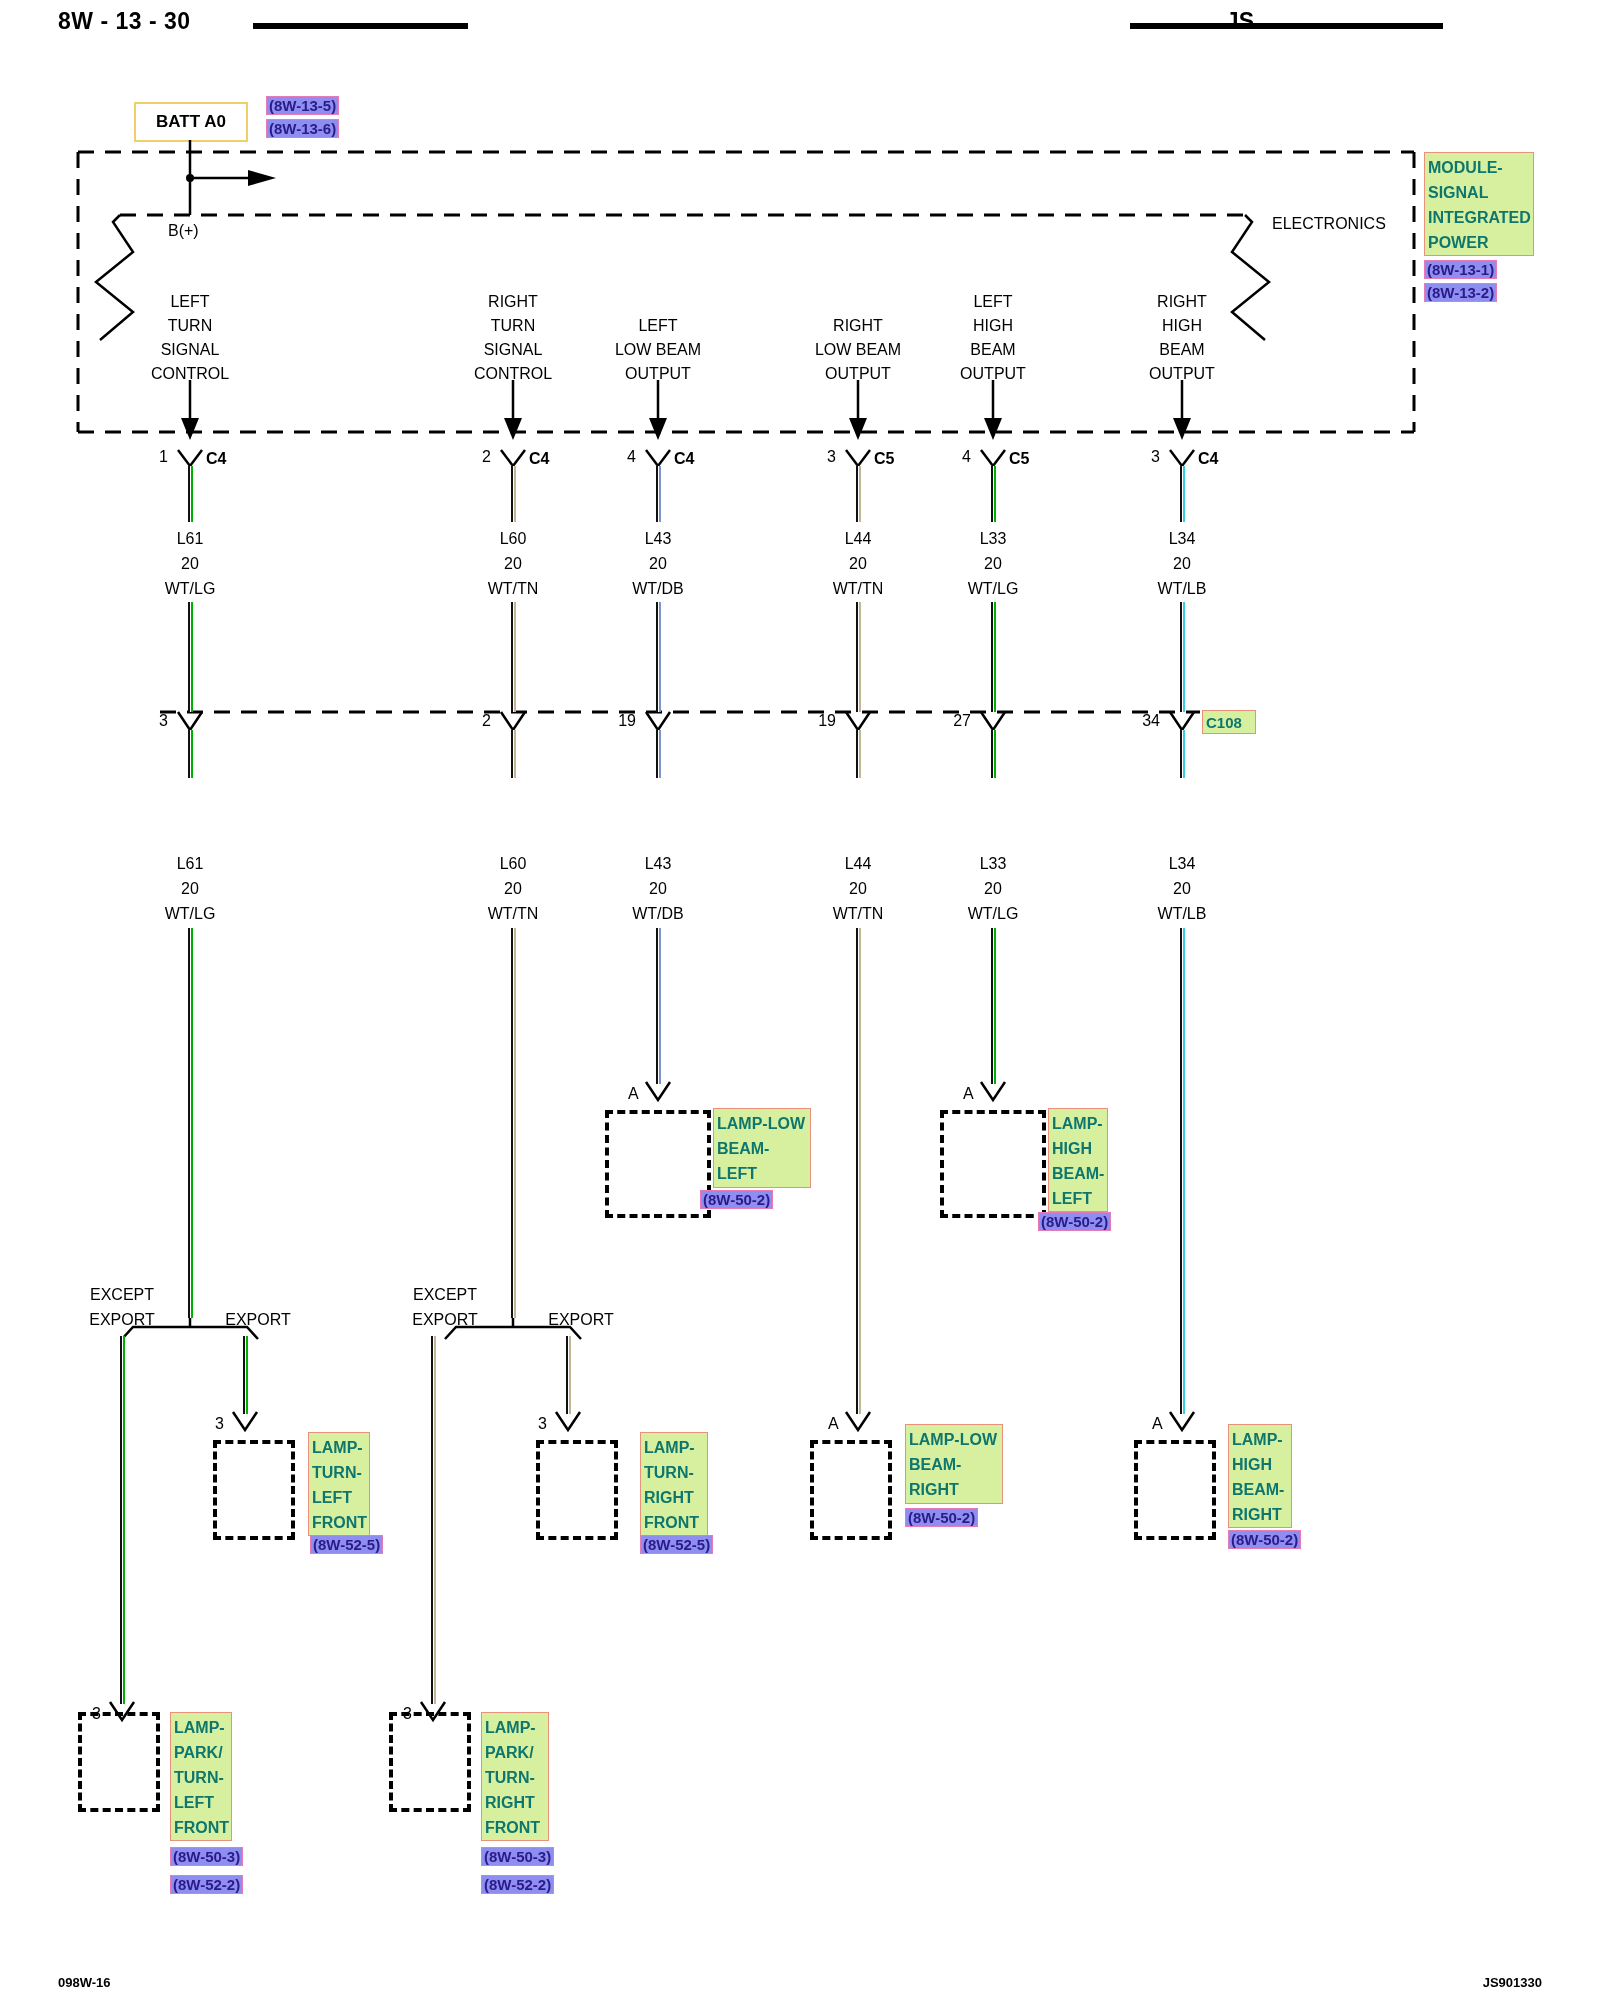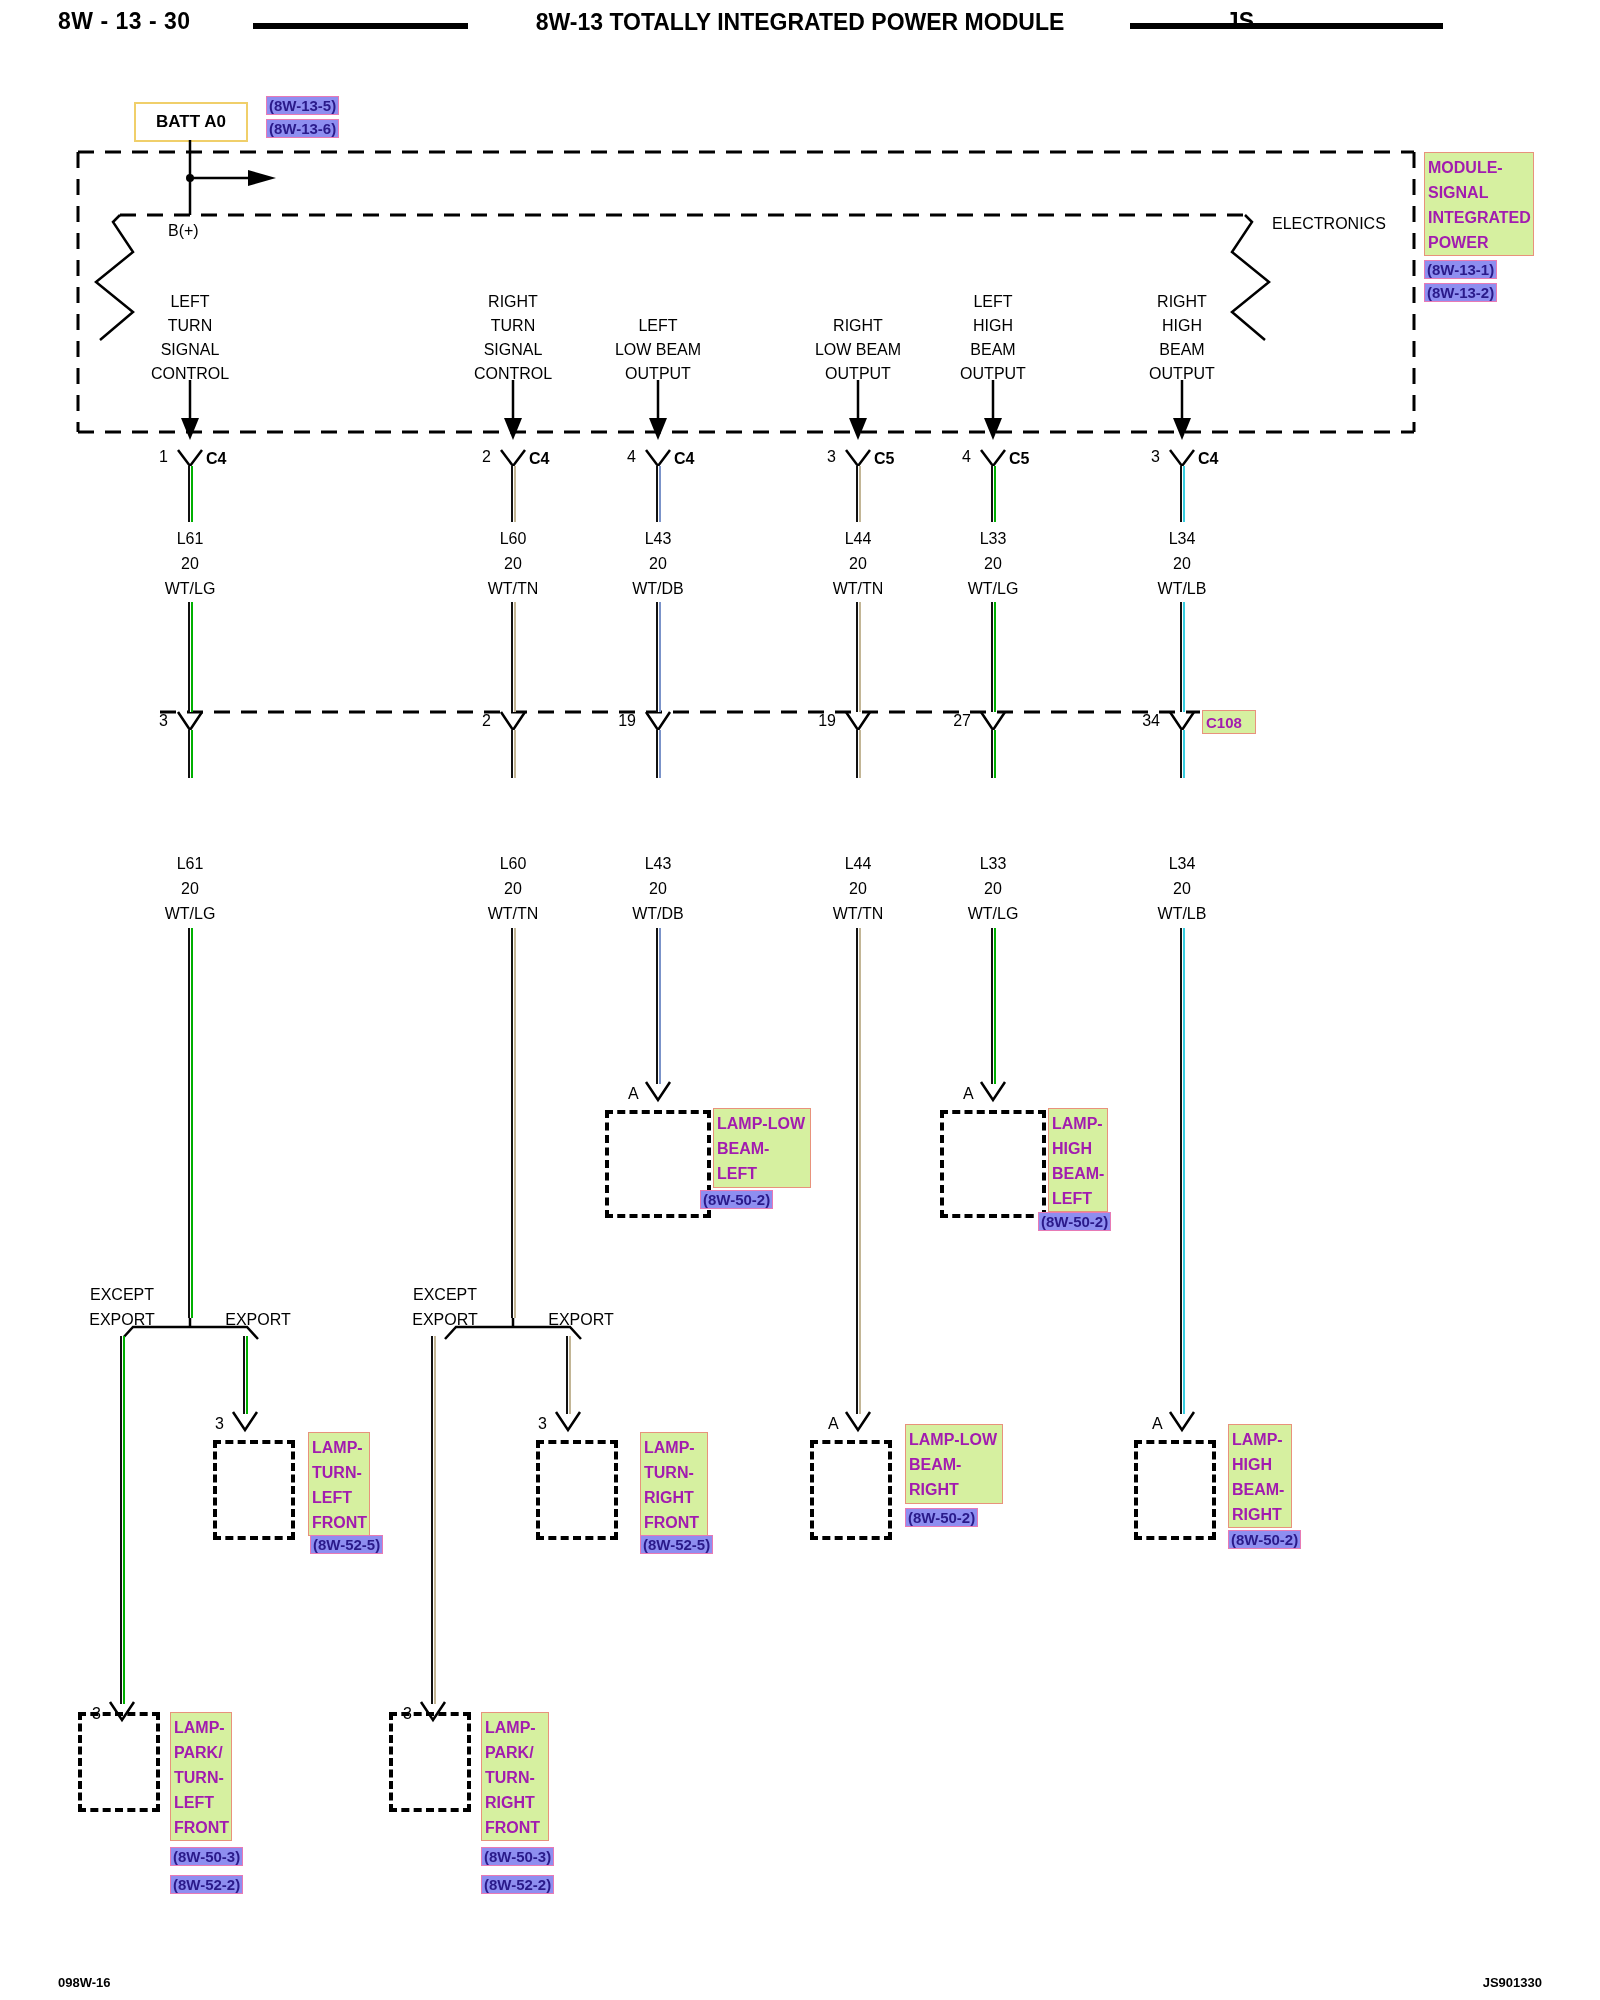--- a/index.html
+++ b/index.html
@@ -19,38 +19,37 @@
   #foot-right{position:absolute;right:58px;top:1975px;font-size:13px;font-weight:bold;}
 
   
   .wire{position:absolute;width:5px;}
   .wlbl{position:absolute;font-size:16px;text-align:center;width:120px;margin-left:-60px;white-space:nowrap;}
   .pinnum{position:absolute;font-size:16px;text-align:right;width:40px;}
   .conname{position:absolute;font-size:16px;font-weight:bold;}
   .portlbl{position:absolute;font-size:16px;text-align:center;width:200px;margin-left:-100px;line-height:24px;}
 
   .greenbox{position:absolute;background:#d6f0a0;border:1.5px solid #e8927c;
-            color:#a21caf;font-size:16px;font-weight:bold;line-height:25px;
+            color:#0f766e;font-size:16px;font-weight:bold;line-height:25px;
             padding:2px 3px;box-sizing:border-box;}
   .purplbl{position:absolute;background:#8e8ef0;border:1px solid #e87ab5;
            color:#2a1a8a;font-size:15px;font-weight:bold;padding:0 2px;white-space:nowrap;}
   .battbox{position:absolute;border:2.5px solid #f0cf6a;background:#fff;
            font-size:17px;font-weight:bold;display:flex;align-items:center;justify-content:center;}
   .compbox{position:absolute;}
   .letterlbl{position:absolute;font-size:16px;}
   .exlbl{position:absolute;font-size:16px;text-align:center;width:160px;margin-left:-80px;line-height:25px;}
   svg{position:absolute;left:0;top:0;overflow:visible;}
 </style>
 </head>
 <body>
 
 <div id="header">
   <div id="hdr-page">8W - 13 - 30</div>
   <div id="hdr-rule-l"></div>
-  <div id="hdr-title">8W-13 TOTALLY INTEGRATED POWER MODULE</div>
   <div id="hdr-rule-r"></div>
   <div id="hdr-js">JS</div>
 </div>
 
 <div id="diagram">
 
   <div class="battbox" style="left:134px;top:102px;width:110px;height:36px;">BATT A0</div>
   <div class="purplbl" style="left:266px;top:96px;">(8W-13-5)</div>
   <div class="purplbl" style="left:266px;top:119px;">(8W-13-6)</div>
 

